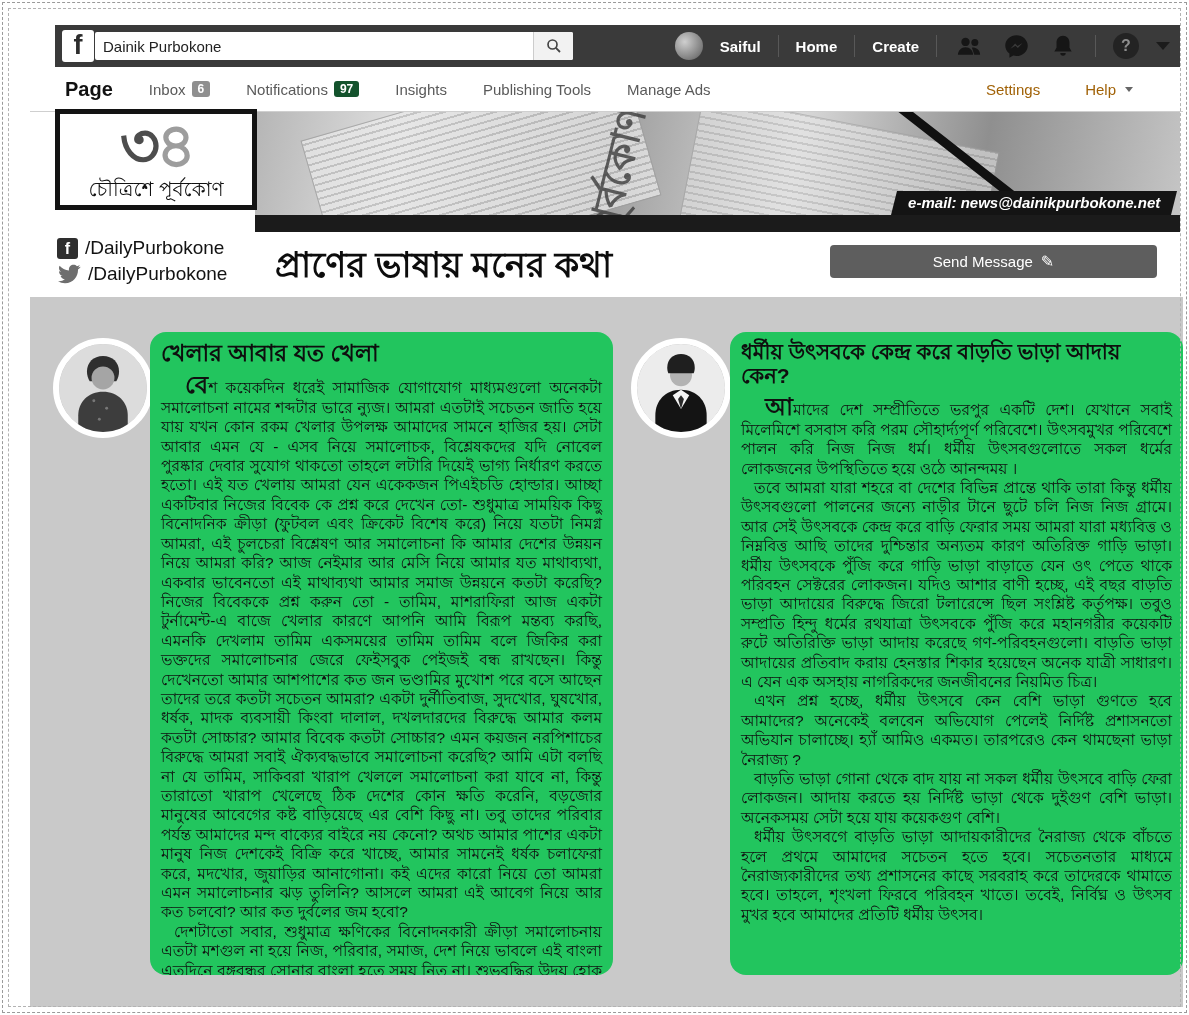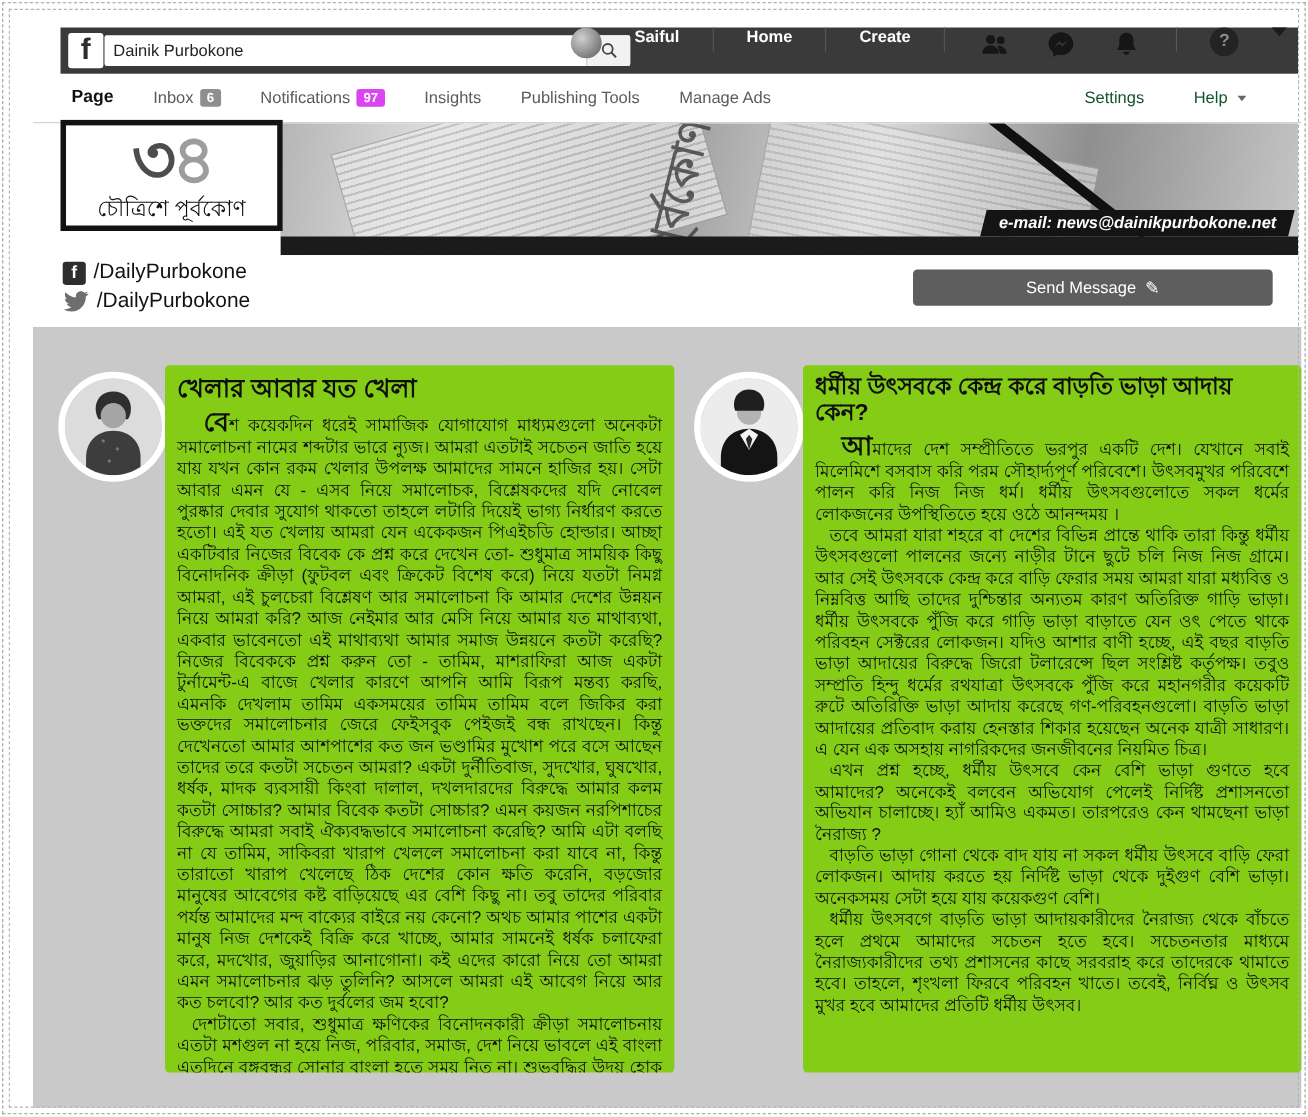--- a/index.html
+++ b/index.html
@@ -12,43 +12,43 @@
   .topbar{position:absolute;left:55px;top:25px;width:1125px;height:42px;background:#3a3a3a;
           display:flex;align-items:center;z-index:3;}
   .fb-logo{width:32px;height:32px;margin-left:7px;background:#fff;border-radius:3px;
            color:#2d2d2d;font-weight:bold;font-size:27px;line-height:30px;text-align:center;}
   .search-box{position:absolute;left:40px;top:7px;width:478px;height:28px;background:#fff;
               border-radius:2px;display:flex;align-items:center;overflow:hidden;}
   .search-box input{flex:1;border:0;outline:none;font-size:15px;color:#222;padding:0 8px;
                     font-family:inherit;background:transparent;}
   .search-btn{width:40px;height:28px;border:0;border-left:1px solid #ccc;background:#f2f2f2;
               display:flex;align-items:center;justify-content:center;cursor:pointer;}
-  .topbar-right{position:absolute;right:10px;top:0;height:42px;display:flex;align-items:flex-start;gap:30px;}
+  .topbar-right{position:absolute;right:10px;top:0;height:42px;display:flex;align-items:center;gap:17px;}
   .tb-avatar{width:28px;height:28px;border-radius:50%;
              background:radial-gradient(circle at 35% 35%,#cfcfcf,#7c7c7c 70%,#4e4e4e);}
   .tb-name,.tb-link{color:#fff;font-size:15px;font-weight:bold;}
   .tb-sep{width:1px;height:22px;background:#585858;}
   .tb-ic{display:flex;align-items:center;justify-content:center;width:30px;height:30px;cursor:pointer;}
   .help-circle{width:26px;height:26px;border-radius:50%;background:#232323;color:#8d8d8d;
                font-weight:bold;font-size:16px;text-align:center;line-height:26px;}
   .caret-down{width:0;height:0;border-left:7px solid transparent;border-right:7px solid transparent;
               border-top:8px solid #1b1b1b;}
 
   
   .navbar{position:absolute;left:30px;top:67px;width:1153px;height:45px;background:#fff;
           border-bottom:1px solid #cfcfcf;display:flex;align-items:center;gap:36px;
           padding-left:35px;box-sizing:border-box;z-index:2;}
   .nav-item{display:flex;align-items:center;gap:6px;font-size:15px;color:#5a5a5a;cursor:pointer;}
-  .nav-item.active span.lbl{color:#111;font-weight:bold;font-size:16px;}
+  .nav-item.active span.lbl{color:#111;font-weight:bold;font-size:20px;}
   .badge{background:#8f8f8f;color:#fff;font-size:12px;font-weight:bold;border-radius:3px;
          padding:1px 6px;}
   .badge:empty{display:none;}
-  .badge.dark{background:#d946ef;}
+  .badge.dark{background:#14532d;}
   .nav-right{margin-left:auto;display:flex;align-items:center;gap:45px;padding-right:50px;}
-  .nav-right .nav-item{color:#14532d;}
+  .nav-right .nav-item{color:#a16207;}
   .caret-sm{width:0;height:0;border-left:4px solid transparent;border-right:4px solid transparent;
             border-top:5px solid #666;margin-left:3px;}
 
   
   .cover{position:absolute;left:255px;top:112px;width:925px;height:120px;overflow:hidden;z-index:1;
          background:linear-gradient(100deg,#b5b5b5 0%,#e0e0e0 16%,#9d9d9d 38%,#d8d8d8 58%,#8f8f8f 78%,#c6c6c6 100%);cursor:pointer;}
   .paper{position:absolute;background:repeating-linear-gradient(0deg,#e9e9e9 0 5px,#bdbdbd 5px 7px);
          opacity:.75;border:1px solid #9c9c9c;}
   .paper.p1{left:60px;top:-20px;width:330px;height:150px;transform:rotate(-16deg);}
   .paper.p2{left:430px;top:10px;width:300px;height:160px;transform:rotate(11deg);opacity:.55;}
@@ -83,22 +83,22 @@
             border:0;border-radius:4px;color:#fff;font-size:15px;font-family:inherit;cursor:pointer;
             display:flex;align-items:center;justify-content:center;gap:8px;}
   .pencil{font-size:16px;}
 
   
   .main{position:absolute;left:30px;top:297px;width:1153px;height:710px;background:#c9c9c9;z-index:1;}
   .author-avatar{position:absolute;width:88px;height:88px;border:6px solid #fff;border-radius:50%;
                  overflow:hidden;top:41px;}
   .author-avatar.a0{left:23px;}
   .author-avatar.a1{left:601px;}
-  .article-card{position:absolute;top:35px;width:463px;height:643px;background:#84cc16;
-                border-radius:4px;box-sizing:border-box;padding:8px 11px 10px 11px;overflow:hidden;}
+  .article-card{position:absolute;top:35px;width:463px;height:643px;background:#22c55e;
+                border-radius:16px;box-sizing:border-box;padding:8px 11px 10px 11px;overflow:hidden;}
   .article-card.c0{left:120px;}
   .article-card.c1{left:700px;width:453px;}
   .art-title{font-size:23px;font-weight:bold;color:#0e0e0e;line-height:1.15;}
   .article-card.c1 .art-title{font-size:21px;}
   .art-author{font-size:15px;color:#2c2c2c;margin-top:3px;}
   .art-body{margin-top:7px;font-size:15.5px;line-height:19.4px;color:#101010;text-align:justify;}
   .art-body p{margin:0;text-indent:13px;}
   .art-body p:first-child{text-indent:24px;}
   .dropcap{font-size:155%;line-height:1;font-weight:bold;}
 </style>
@@ -210,20 +210,21 @@
         <span class="fb-sq">f</span>
         <span>/DailyPurbokone</span>
       </div>
       <div class="handle">
         <svg viewBox="0 0 24 24" width="24" height="24">
             <path fill="#6e6e6e" d="M23.4 4.8c-.8.4-1.7.6-2.6.8.9-.6 1.6-1.5 2-2.5-.9.5-1.9.9-2.9 1.1C19 3.3 17.8 2.8 16.5 2.8c-2.5 0-4.6 2-4.6 4.6 0 .4 0 .7.1 1C8.2 8.2 4.8 6.4 2.6 3.7c-.4.7-.6 1.5-.6 2.3 0 1.6.8 3 2 3.8-.7 0-1.4-.2-2-.5v.1c0 2.2 1.6 4.1 3.7 4.5-.4.1-.8.2-1.2.2-.3 0-.6 0-.9-.1.6 1.8 2.3 3.1 4.3 3.2-1.6 1.2-3.6 2-5.7 2H1c2 1.3 4.5 2 7 2 8.4 0 13-7 13-13v-.6c.9-.6 1.7-1.4 2.4-2.3z"></path>
           </svg>
         <span>/DailyPurbokone</span>
       </div>
     </div>
+    <div class="tagline">প্রাণের ভাষায় মনের কথা</div>
     <button class="send-btn">
       <span>Send Message</span>
       <span class="pencil">✎</span>
     </button>
   </div>
 
   <div class="main">
 
     <div class="author-avatar a0">
       <svg viewBox="0 0 96 96" width="88" height="88">

